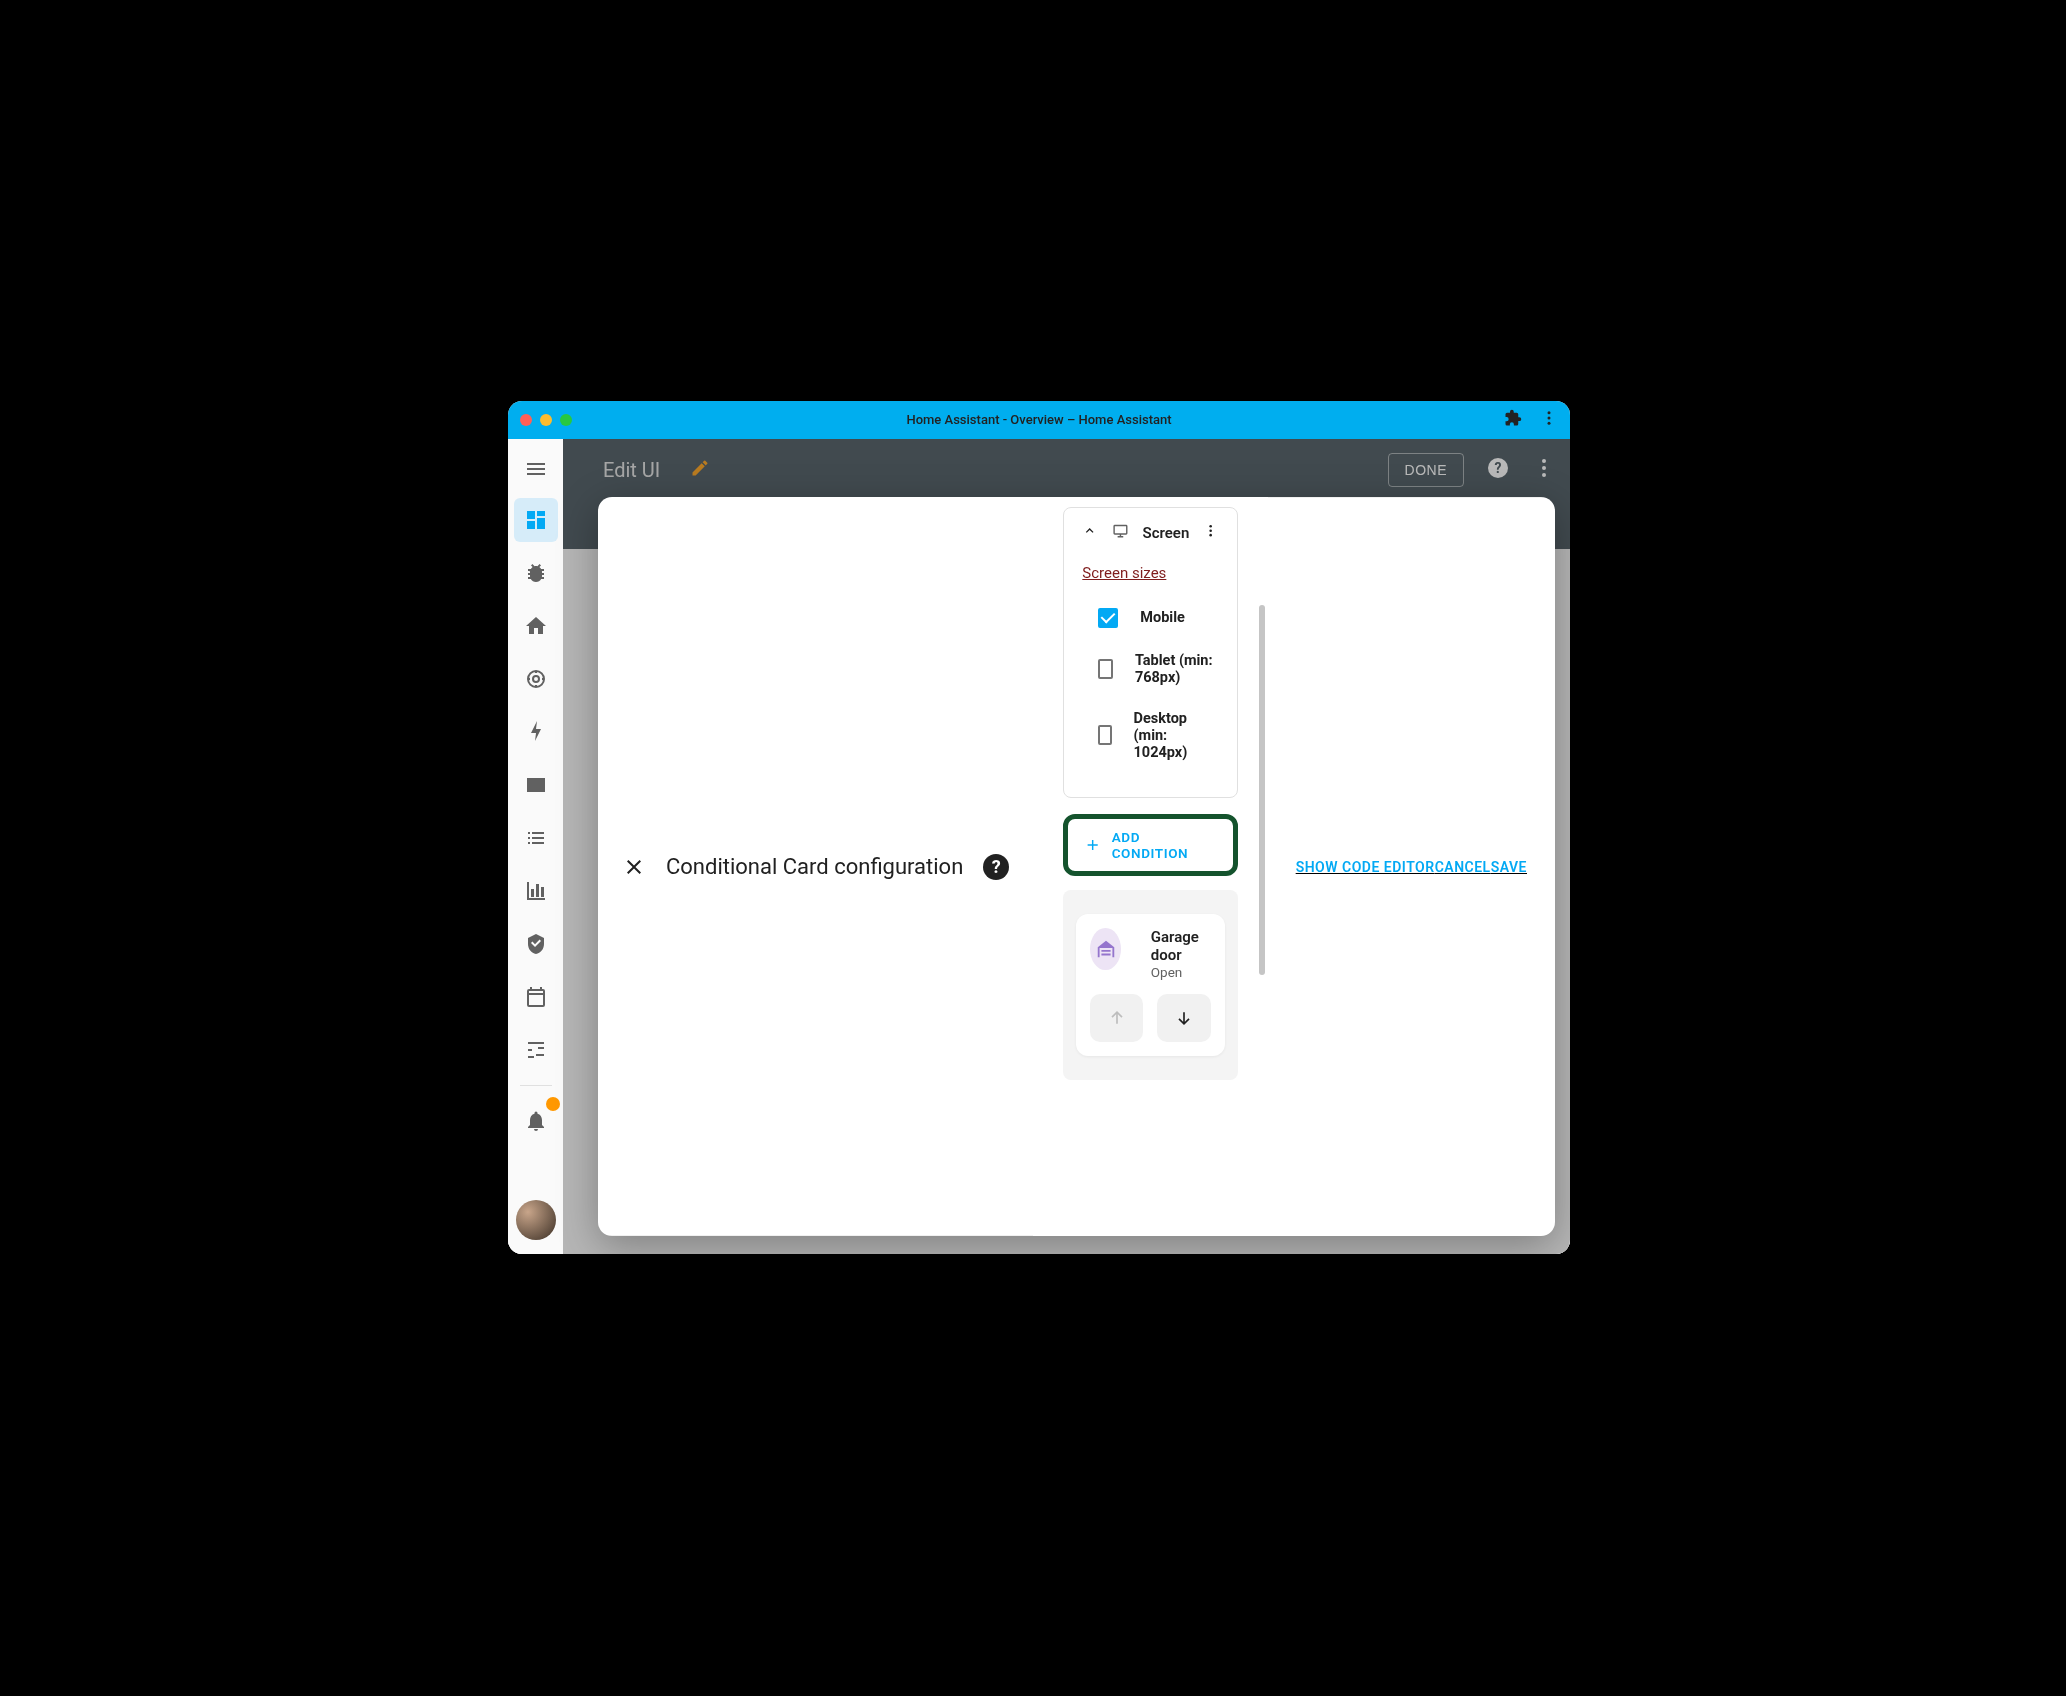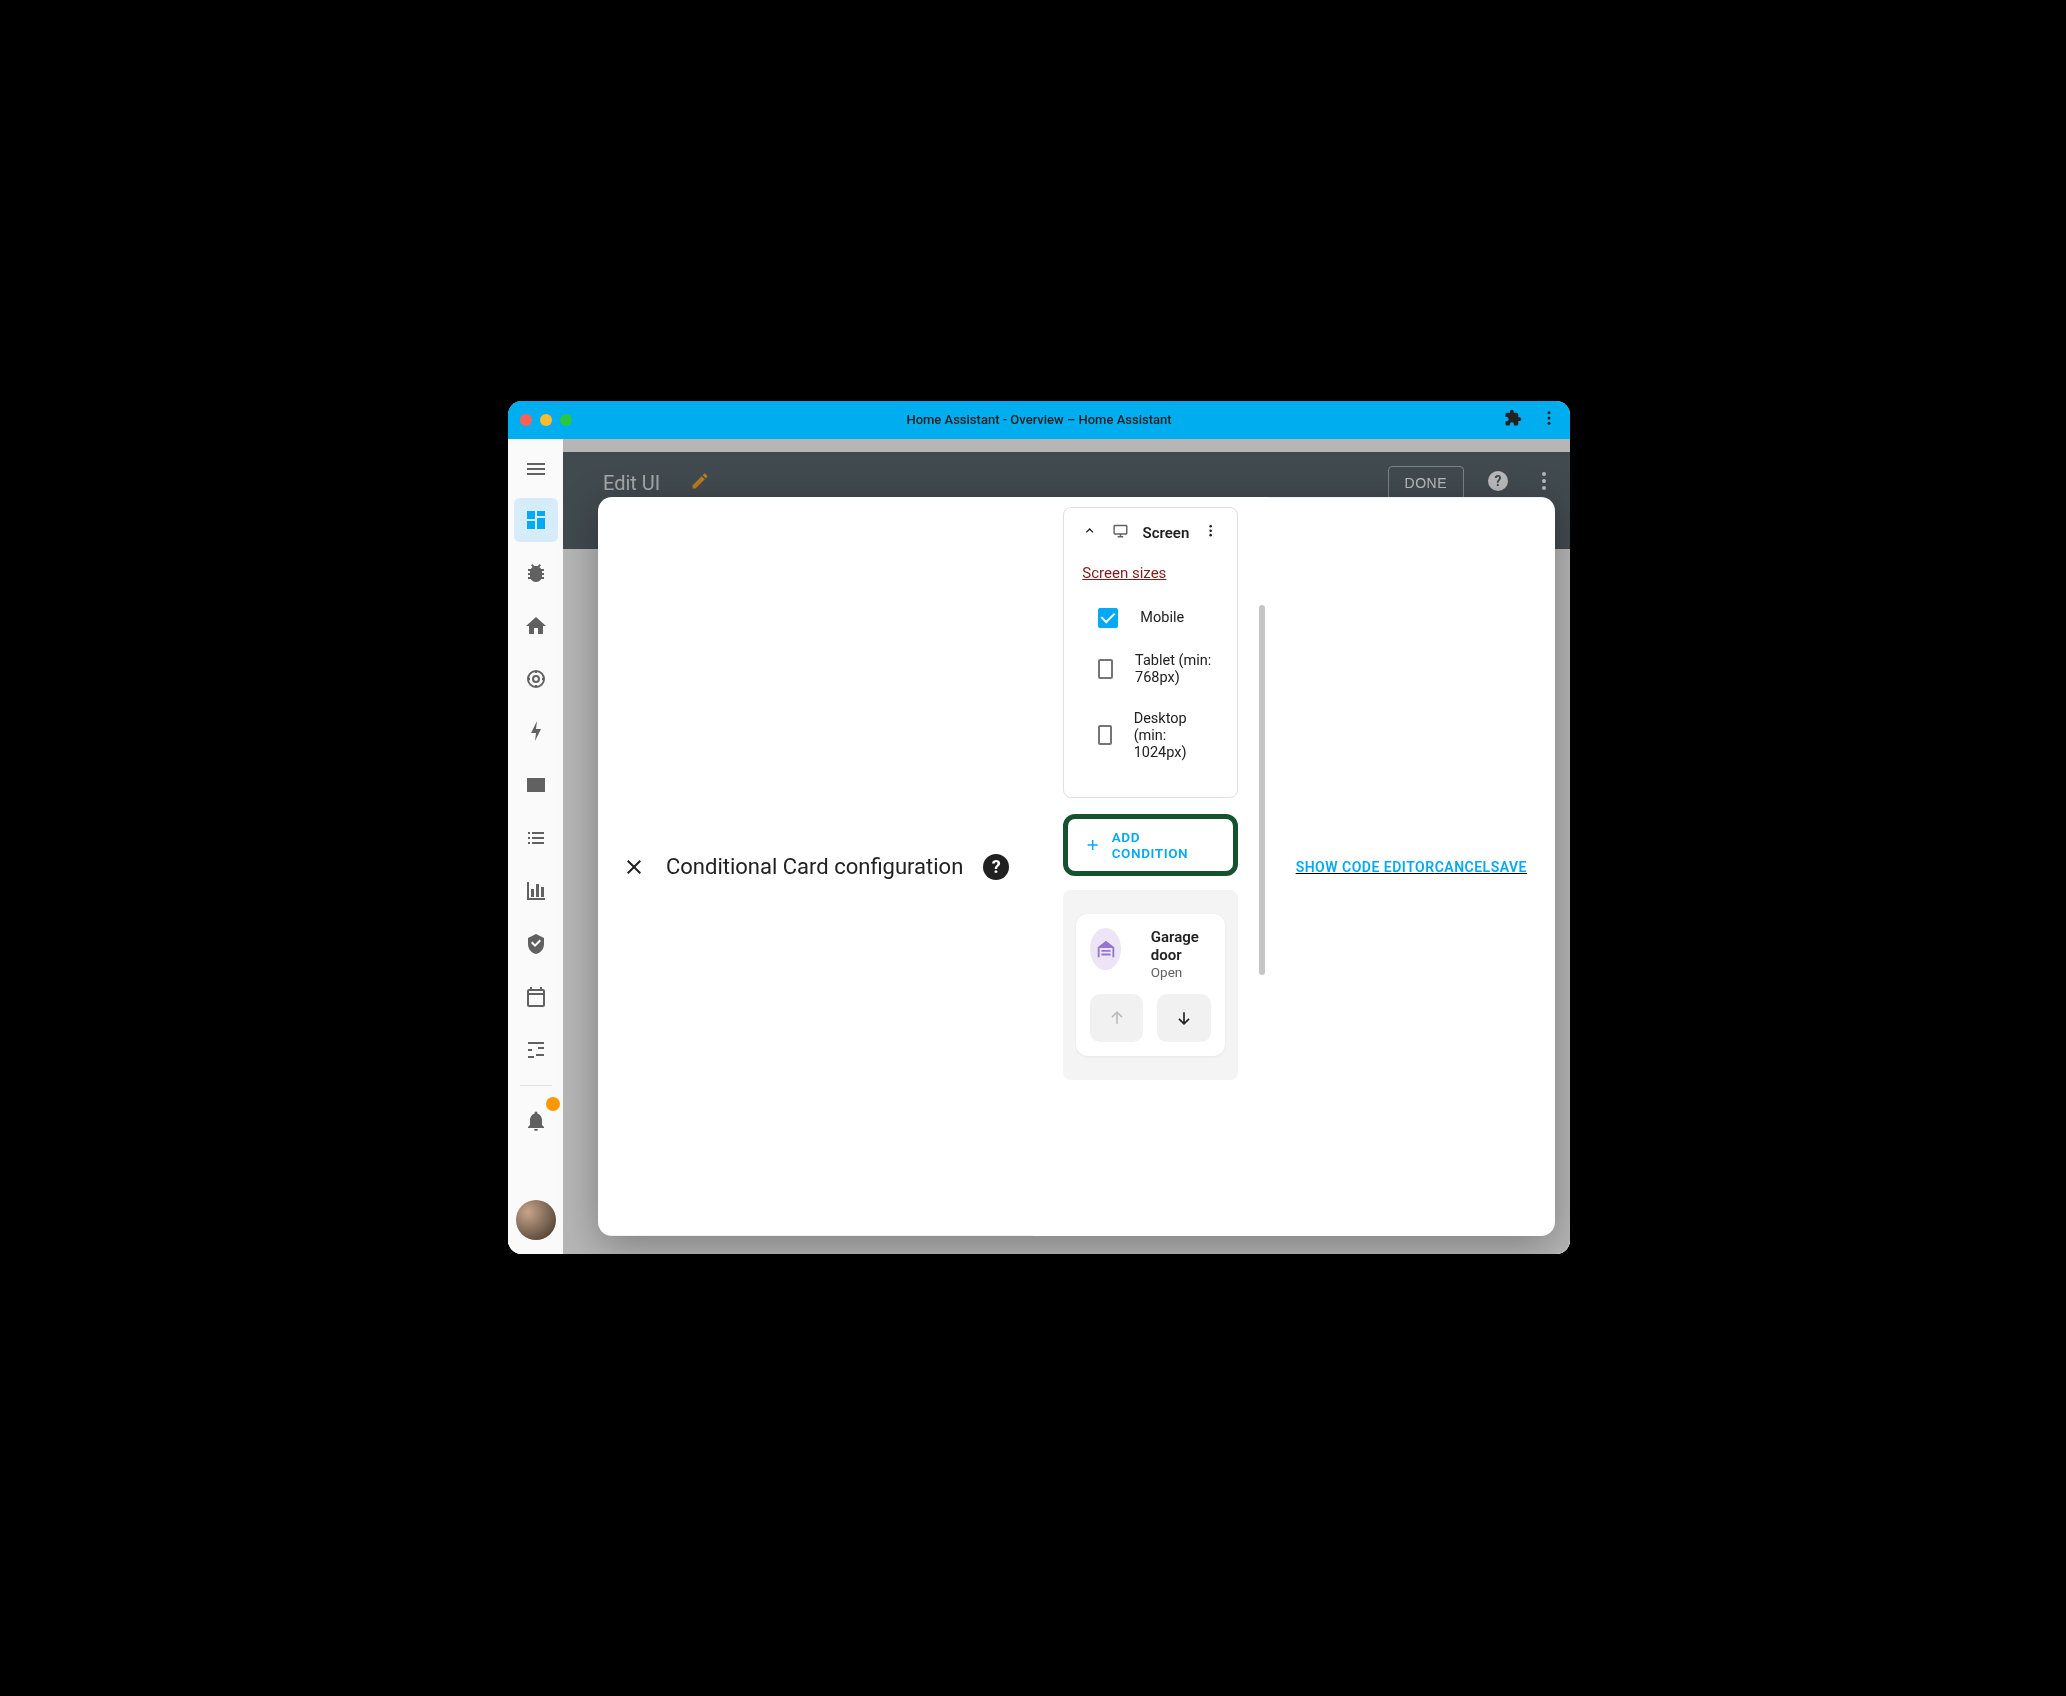--- a/index.html
+++ b/index.html
@@ -93,21 +93,21 @@
   .main {
     flex: 1;
     background: #fafafa;
     position: relative;
   }
   .overlay {
     position: absolute; inset: 0;
     background: rgba(80,80,80,0.4);
   }
   .header-bar {
-    position: absolute; left: 0; right: 0; top: 13px;
+    position: absolute; left: 0; right: 0; top: 0;
     height: 62px;
     background: #37474f;
     display: flex; align-items: center;
     padding: 0 14px 0 40px;
     color: #fff;
   }
   .header-title { font-size: 20px; font-weight: 400; color: #e0e0e0; }
   .header-pencil { margin-left: 30px; color: #ff9800; }
   .header-right { margin-left: auto; display: flex; align-items: center; gap: 22px; }
   .done-btn {
@@ -188,20 +188,21 @@
     margin-bottom: 20px;
   }
   .panel-header .chev { width: 20px; height: 20px; }
   .panel-header .screen-ico { width: 22px; height: 22px; }
   .panel-header-title { font-size: 15px; font-weight: 600; color: #212121; }
   .panel-header .more { margin-left: auto; width: 20px; }
   .section-label { font-size: 15px; color: #7f1d1d; margin-bottom: 14px; text-decoration: underline; }
   .check-row {
     display: flex; align-items: center; gap: 22px;
     padding: 12px 0 12px 16px;
+    font-weight: bold;
   }
   .checkbox {
     width: 20px; height: 20px;
     border: 2px solid #757575;
     border-radius: 2px;
     display: flex; align-items: center; justify-content: center;
   }
   .checkbox.checked {
     background: #03a9f4; border-color: #03a9f4;
   }

